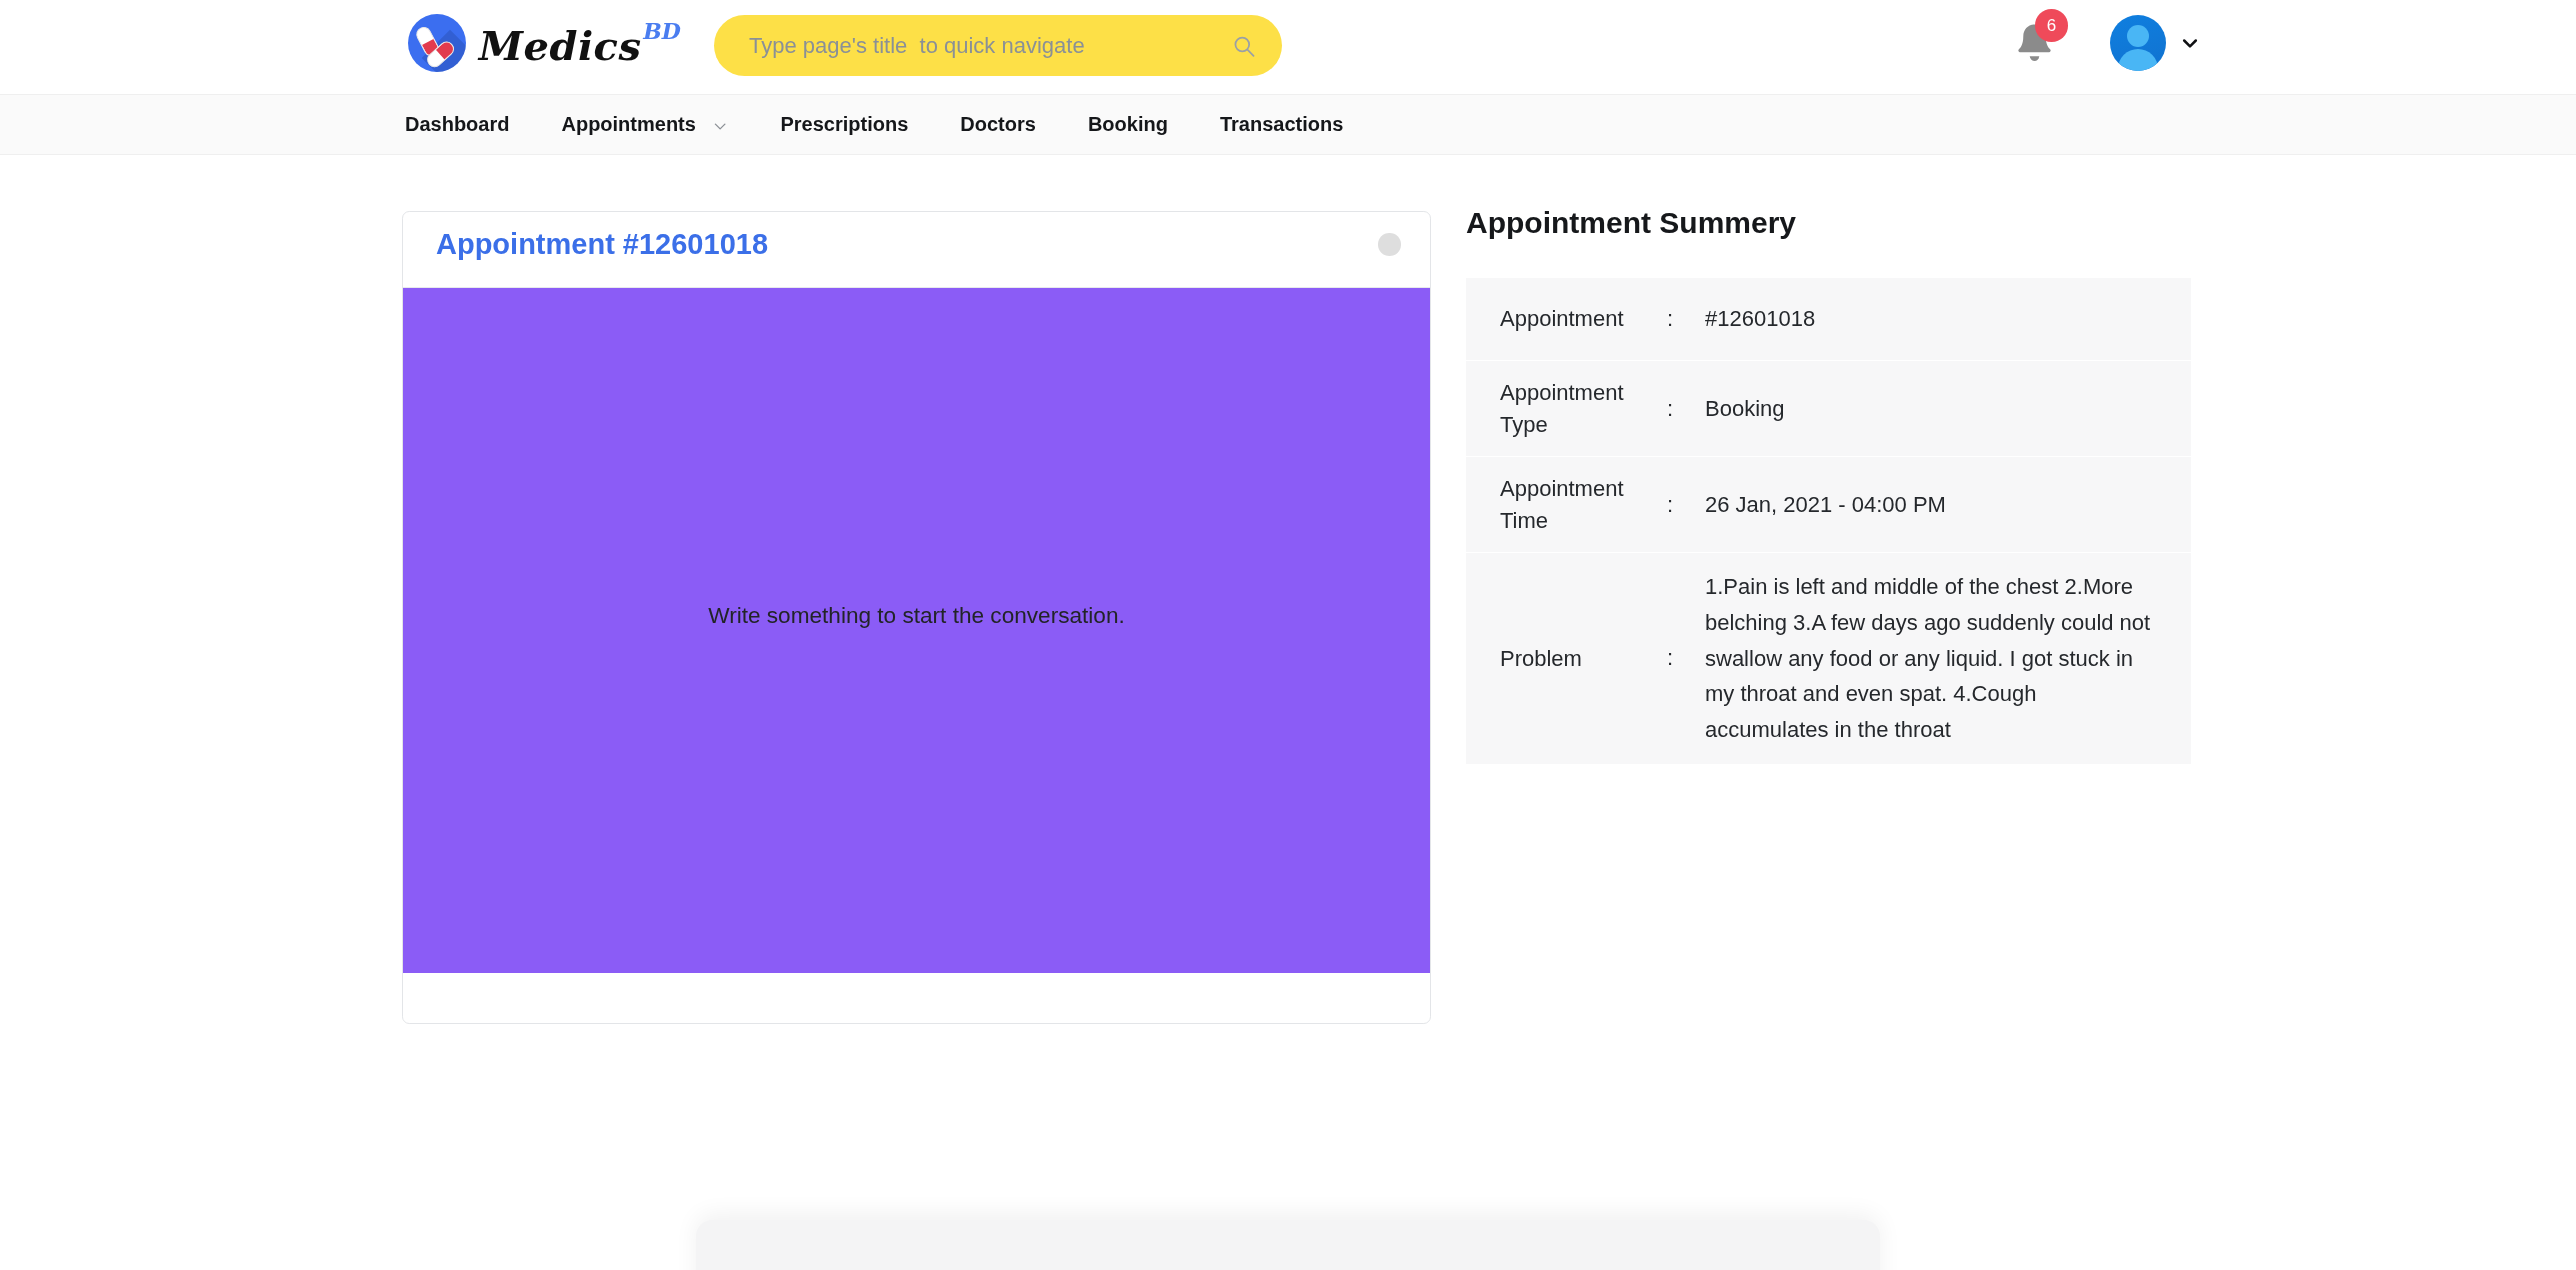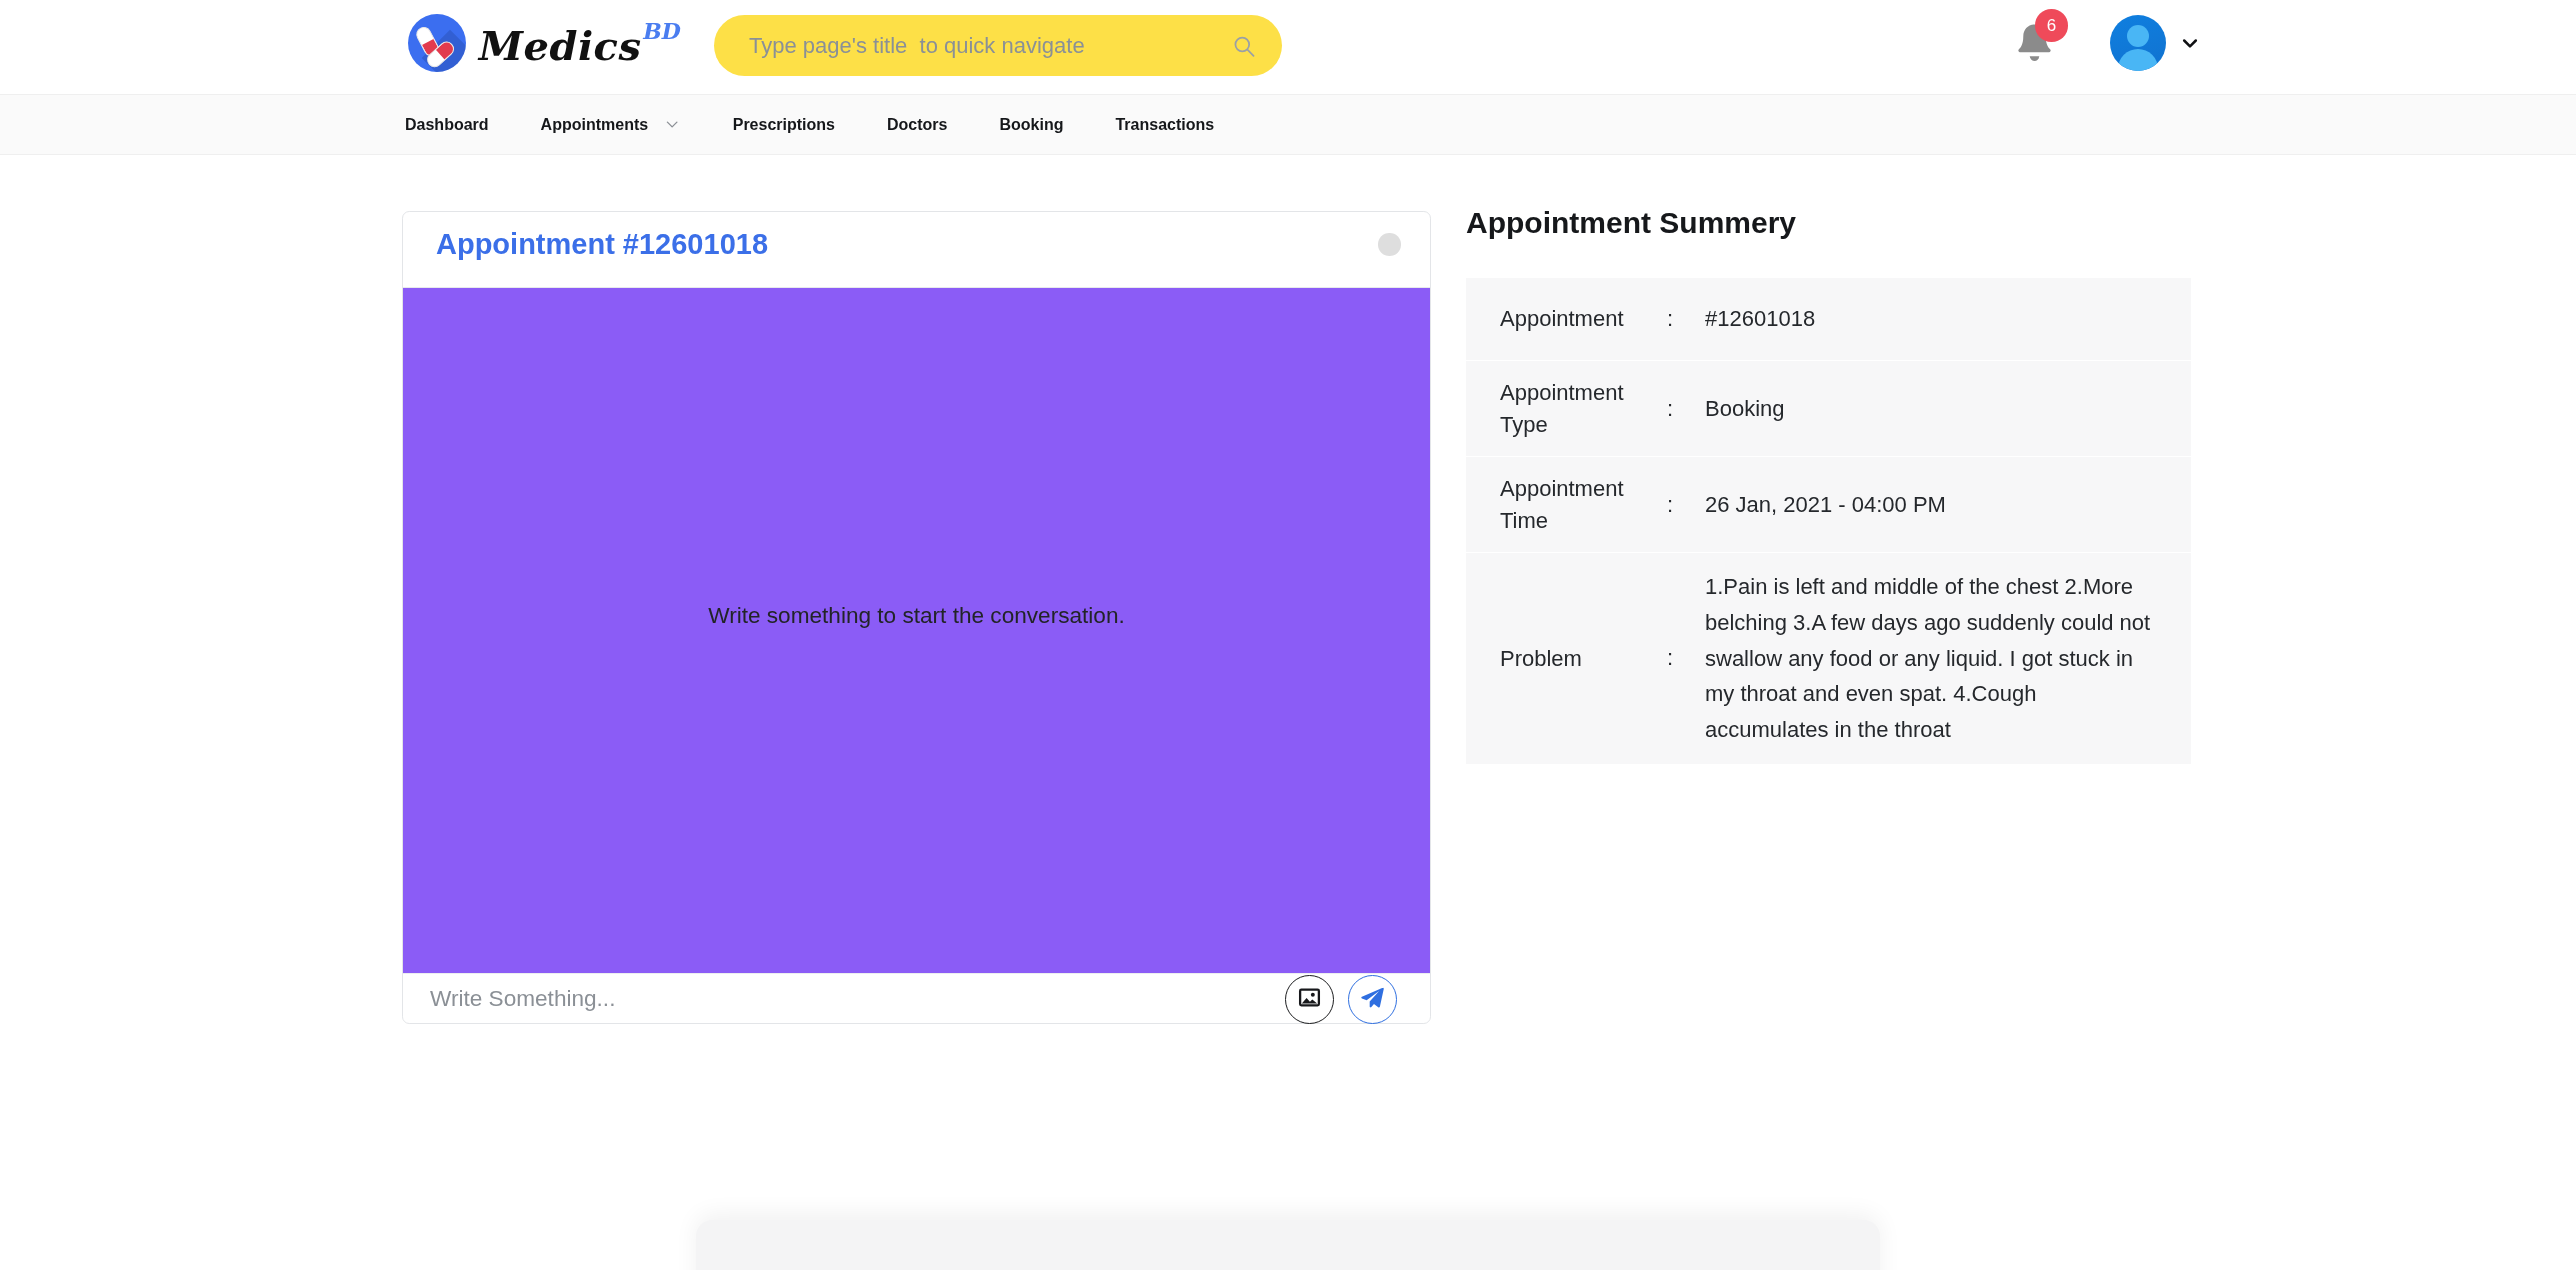--- a/index.html
+++ b/index.html
@@ -132,21 +132,21 @@
   .navbar {
     position: absolute; top: 94px; left: 0;
     width: 2576px; height: 61px;
     background: #fafafa;
     border-top: 0.9px solid #efefef;
     border-bottom: 0.9px solid #efefef;
     display: flex; align-items: center;
     padding-left: 405px;
   }
   .nav-item {
-    font-size: 16px; font-weight: 700; color: #15171a;
+    font-size: 20px; font-weight: 700; color: #15171a;
     margin-right: 52px;
     display: flex; align-items: center; cursor: pointer;
     white-space: nowrap;
   }
   .nav-item .nav-caret { margin-left: 16.3px; width: 16.3px; height: 16.3px; }
 
   
   .chat-card {
     position: absolute; left: 402px; top: 211px;
     width: 1029px; height: 813px;
@@ -319,41 +319,20 @@
 
   <div class="chat-head">
     <div class="chat-title">Appointment #12601018</div>
     <div class="status-dot"></div>
   </div>
 
   <div class="chat-body">
     <div class="chat-empty">Write something to start the conversation.</div>
   </div>
 
-  <div class="chat-input-row">
-    <input class="chat-input" type="text" placeholder="Write Something..." style="">
-
-    <div class="icon-circle dark">
-      <span>
-        <svg width="25" height="25" viewBox="0 0 24 24" fill="none">
-          <rect x="3" y="4.5" width="18" height="15" rx="1.2" stroke="#17181b" stroke-width="2.2"></rect>
-          <circle cx="15.2" cy="9.4" r="1.9" fill="#17181b"></circle>
-          <path d="M4.6 17.8l4.6-5.4 3.2 3.6 2.3-2.2 4.7 4z" fill="#17181b"></path>
-        </svg>
-      </span>
-    </div>
-
-    <div class="icon-circle blue">
-      <span>
-        <svg width="27" height="27" viewBox="0 0 24 24" fill="#2f6fe0">
-          <path d="M21.6 3.1L2.6 11.3c-.7.3-.7 1.2 0 1.5l4.2 1.6 11.1-8.2-8.4 9.4v4.4c0 .8 1 1.1 1.5.5l2.3-2.8 3.8 2.9c.6.4 1.4.1 1.5-.6l3.4-15.6c.2-.8-.6-1.5-1.4-1.3z"></path>
-        </svg>
-      </span>
-    </div>
-  </div>
 </div>
 
 <div class="summary">
 
   <h2 class="summary-title">Appointment Summery</h2>
 
   <div class="srow">
     <div class="slabel">Appointment</div>
     <div class="scolon">:</div>
     <div class="svalue">#12601018</div>

